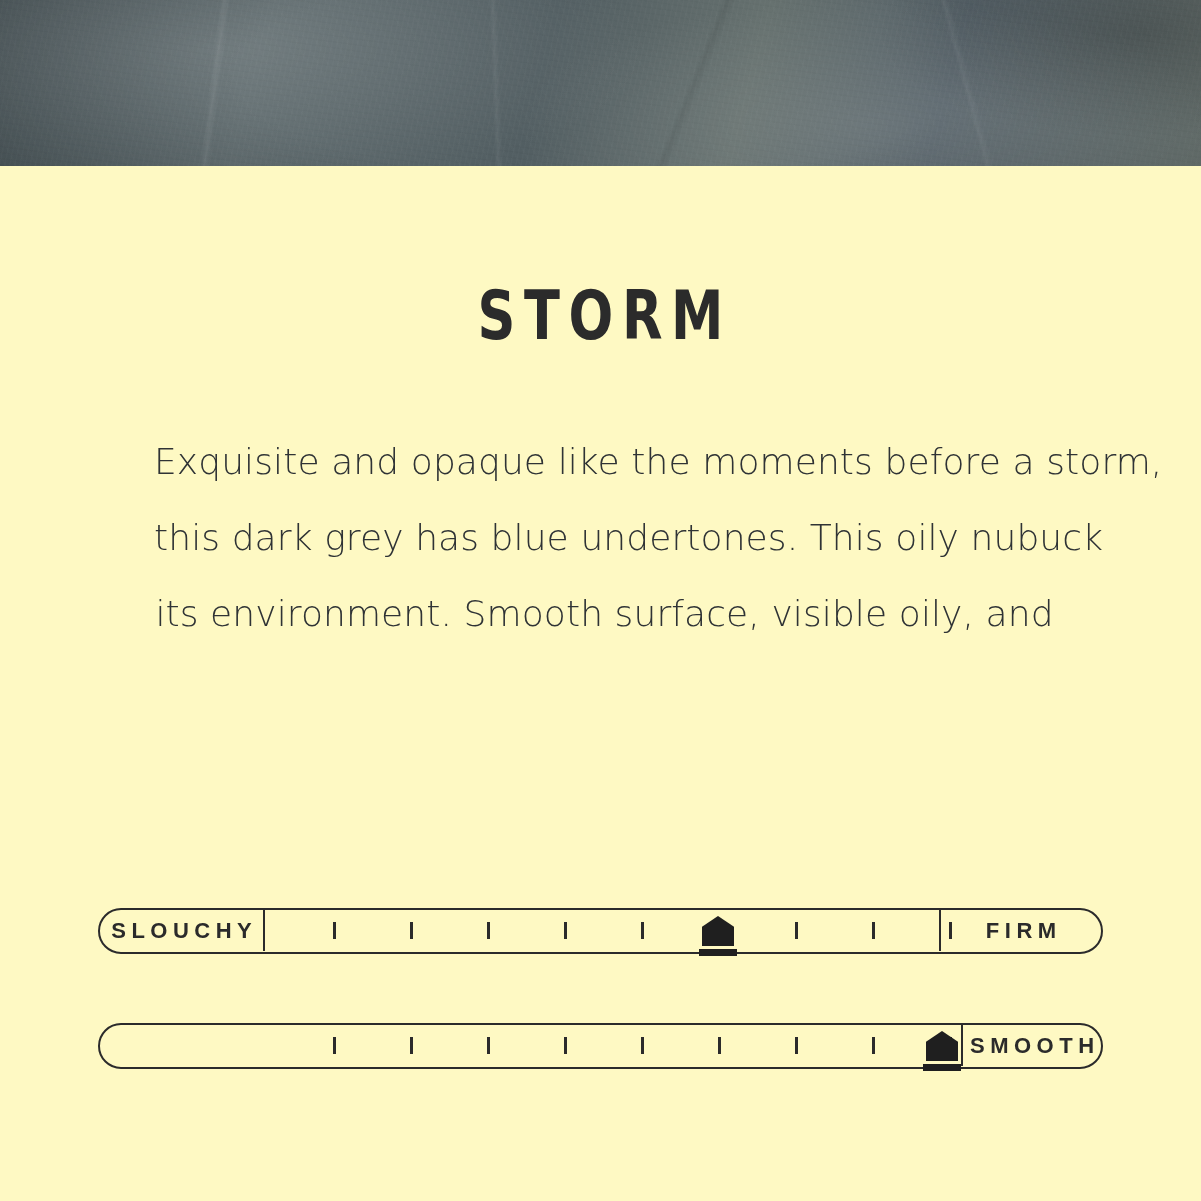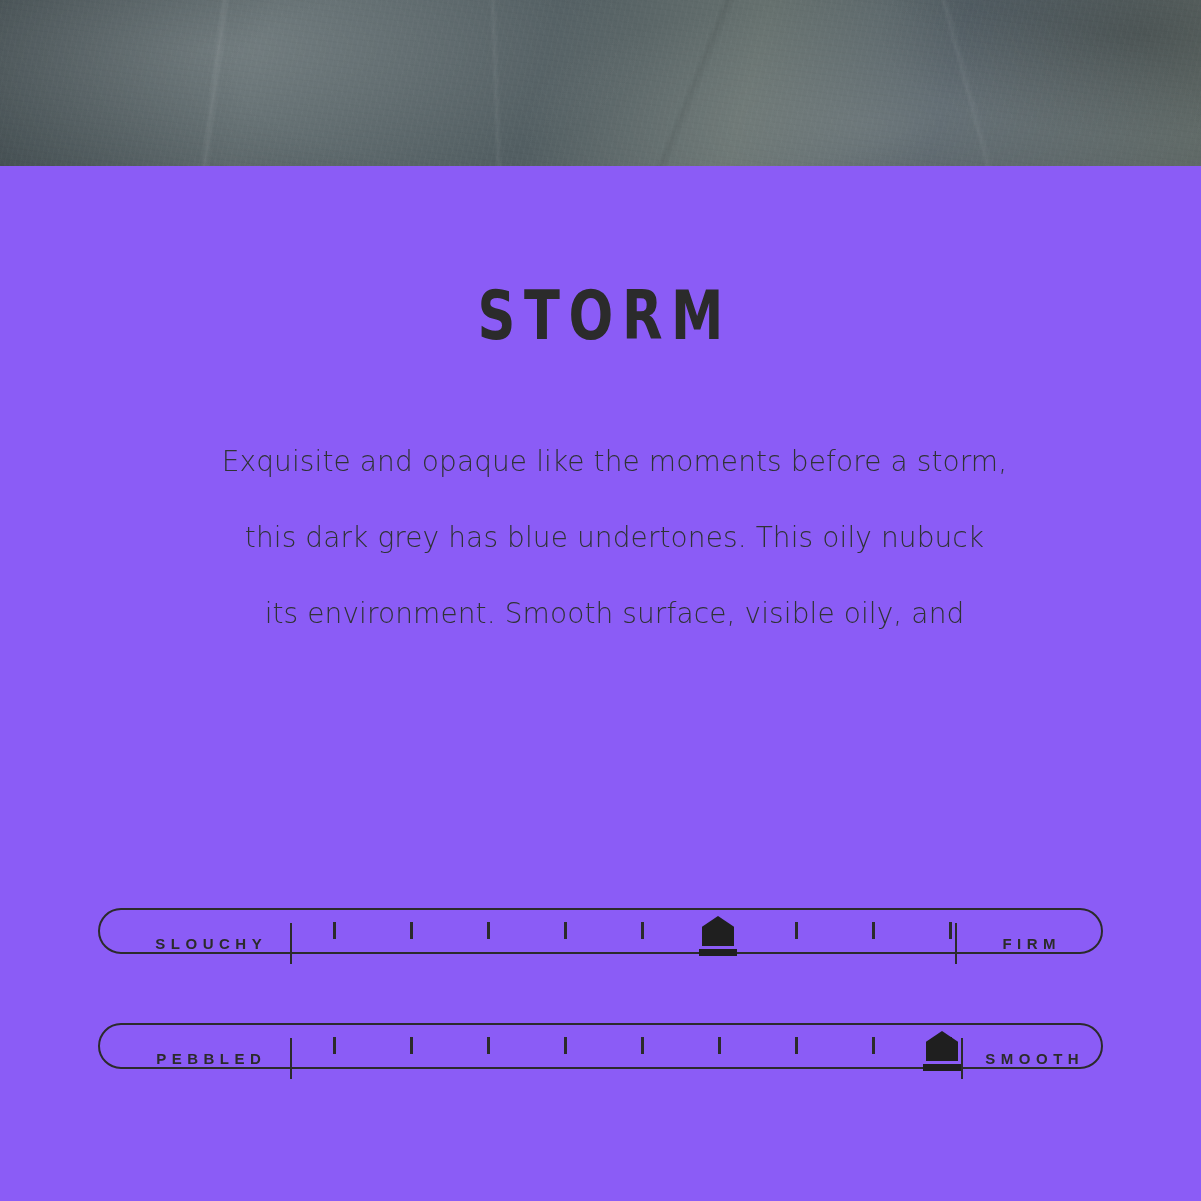--- a/index.html
+++ b/index.html
@@ -10,21 +10,21 @@
     width: 1201px;
     height: 1201px;
     background: #ebebeb;
     font-family: "Liberation Sans", sans-serif;
     overflow: hidden;
   }
   .page {
     position: relative;
     width: 1201px;
     height: 1201px;
-    background: #8b5cf6;
+    background: #fef9c3;
   }
 
   
   .swatch {
     position: absolute;
     top: 0;
     left: 0;
     width: 1201px;
     height: 166px;
     overflow: hidden;
@@ -77,26 +77,26 @@
     letter-spacing: 10px;
     color: #2b2b2b;
     text-indent: 10px;
     transform: scaleX(0.86);
   }
 
   
   .desc {
     position: absolute;
     top: 424px;
-    left: 164px;
+    left: 154px;
     width: 901px;
     text-align: center;
     font-family: "DejaVu Sans", sans-serif;
     font-weight: 300;
-    font-size: 28px;
+    font-size: 36px;
     line-height: 76px;
     letter-spacing: 0.1px;
     color: #2f3335;
   }
   .desc .line { display: block; white-space: nowrap; }
 
   
   .scale {
     position: absolute;
     left: 98px;
@@ -105,39 +105,38 @@
     border: 2.5px solid #2b2b2b;
     border-radius: 23px;
     box-sizing: border-box;
     background: transparent;
   }
   #scale-slouchy-firm { top: 908px; }
   #scale-pebbled-smooth { top: 1023px; }
 
   .cap {
     position: absolute;
-    top: 13px;
+    top: 0;
     height: 41px;
     display: flex;
     align-items: center;
     justify-content: center;
     font-family: "Liberation Sans", sans-serif;
     font-weight: 700;
-    font-size: 15px;
+    font-size: 22px;
     letter-spacing: 5.5px;
     text-indent: 5.5px;
     color: #2b2b2b;
     box-sizing: border-box;
-    margin-left: 27px;
   }
   .cap.left  { left: 0; border-right: 2.5px solid #2b2b2b; }
   .cap.right { right: 0; border-left: 2.5px solid #2b2b2b; }
 
   .cap.w-slouchy { width: 165px; }
-  .cap.w-firm    { width: 146px; }
+  .cap.w-firm    { width: 162px; }
   .cap.w-pebbled { width: 165px; }
   .cap.w-smooth  { width: 140px; }
 
   .ticks {
     position: absolute;
     top: 0;
     bottom: 0;
     left: 0;
     right: 0;
   }
@@ -206,21 +205,20 @@
       <div class="tick" style="left:772px"></div>
       <div class="tick" style="left:849px"></div>
     </div>
     <div class="marker" style="left:599px">
       <div class="head"></div>
       <div class="bar"></div>
     </div>
   </div>
 
   <div class="scale" id="scale-pebbled-smooth">
-    <div class="cap left w-pebbled">PEBBLED</div>
     <div class="cap right w-smooth">SMOOTH</div>
     <div class="ticks">
       <div class="tick" style="left:233px"></div>
       <div class="tick" style="left:310px"></div>
       <div class="tick" style="left:387px"></div>
       <div class="tick" style="left:464px"></div>
       <div class="tick" style="left:541px"></div>
       <div class="tick" style="left:618px"></div>
       <div class="tick" style="left:695px"></div>
       <div class="tick" style="left:772px"></div>

